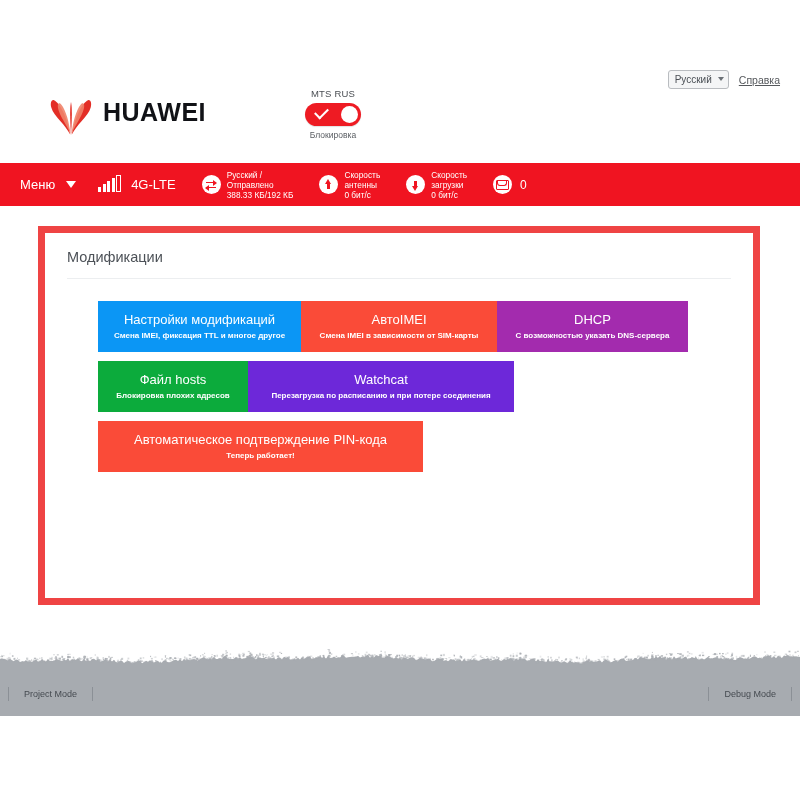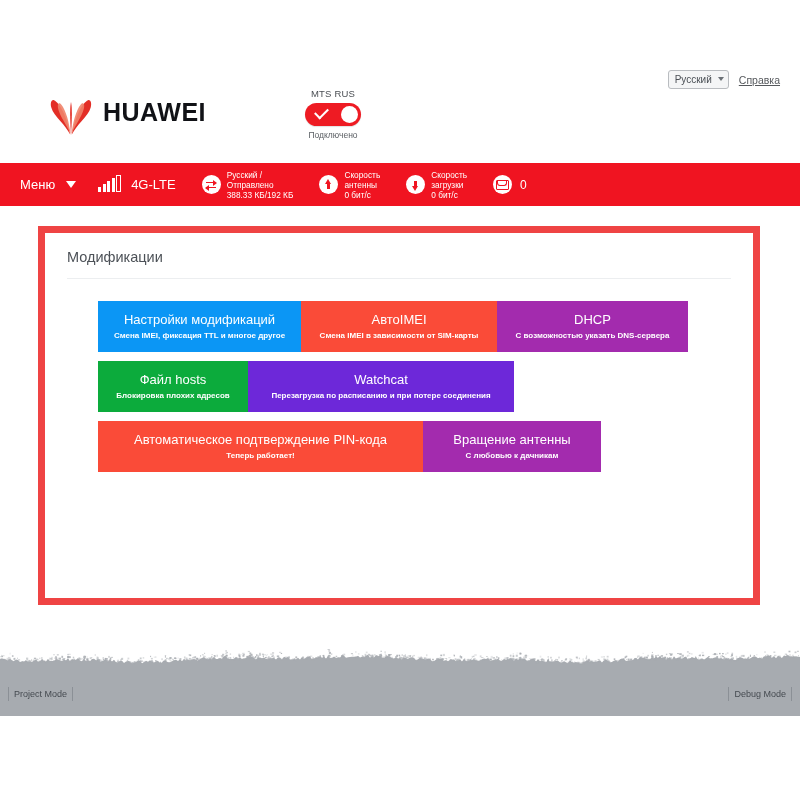--- a/index.html
+++ b/index.html
@@ -321,21 +321,21 @@
     left: 0; top: 0;
     width: 800px; height: 75px;
   }
   .footer-label {
     position: absolute;
     top: 46px;
     font-size: 9px;
     color: #454a50;
     border-left: 1px solid #8b9096;
     border-right: 1px solid #8b9096;
-    padding: 1px 5px;
+    padding: 1px 15px;
     line-height: 12px;
   }
   .footer-label.left  { left: 8px; }
   .footer-label.right { right: 8px; }
 </style>
 </head>
 <body>
 
 <div class="header">
 
@@ -363,21 +363,21 @@
     </span>
     <span class="logo-word">HUAWEI</span>
   </div>
 
   <div class="conn">
     <div class="conn-net">MTS RUS</div>
     <div class="toggle">
       <span class="check"></span>
       <span class="knob"></span>
     </div>
-    <div class="conn-state">Подключено</div>
+    <div class="conn-state">Блокировка</div>
   </div>
 </div>
 
 <div class="redbar">
 
   <div class="menu-btn">
     <span class="menu-label">Меню</span>
     <span class="menu-caret"></span>
   </div>
 
@@ -461,24 +461,20 @@
         </div>
         <div class="tile" style="background: #6d28d9; width: 266px;">
           <div class="tile-title">Watchcat</div>
           <div class="tile-sub">Перезагрузка по расписанию и при потере соединения</div>
         </div>
       </div>
       <div class="tile-row">
         <div class="tile" style="background: rgb(250, 75, 56); width: 325px;">
           <div class="tile-title">Автоматическое подтверждение PIN-кода</div>
           <div class="tile-sub">Теперь работает!</div>
-        </div>
-        <div class="tile" style="background: rgb(163, 43, 174); width: 178px;">
-          <div class="tile-title">Вращение антенны</div>
-          <div class="tile-sub">С любовью к дачникам</div>
         </div>
       </div>
     </div>
 </div>
 
 <div class="footer">
   <svg class="footer-fill" id="footer-svg" viewBox="0 0 800 75" preserveAspectRatio="none">
       <path d="M0,75 L0,18.19 L0,18.19 L2,17.58 L4,18.07 L6,18.57 L8,19.48 L10,17.87 L12,19.15 L14,20.17 L16,18.57 L18,19.10 L20,21.06 L22,20.27 L24,20.58 L26,19.22 L28,20.74 L30,20.54 L32,20.93 L34,19.85 L36,18.37 L38,20.87 L40,19.89 L42,18.42 L44,19.72 L46,20.48 L48,18.37 L50,19.95 L52,19.95 L54,19.98 L56,18.08 L58,18.58 L60,19.28 L62,20.08 L64,18.77 L66,19.40 L68,17.04 L70,20.34 L72,18.62 L74,18.83 L76,18.65 L78,17.02 L80,19.55 L82,20.17 L84,17.32 L86,20.26 L88,18.90 L90,20.21 L92,17.89 L94,17.75 L96,19.13 L98,18.77 L100,20.25 L102,20.45 L104,19.17 L106,18.14 L108,20.39 L110,18.38 L112,20.56 L114,18.84 L116,21.29 L118,21.25 L120,19.69 L122,19.83 L124,22.00 L126,20.44 L128,20.11 L130,20.99 L132,22.21 L134,21.59 L136,20.91 L138,20.16 L140,19.67 L142,22.27 L144,21.52 L146,19.70 L148,20.81 L150,19.23 L152,20.51 L154,21.54 L156,20.30 L158,20.02 L160,21.68 L162,21.46 L164,19.32 L166,20.11 L168,21.32 L170,21.28 L172,20.17 L174,19.35 L176,18.75 L178,20.04 L180,18.17 L182,20.34 L184,17.71 L186,19.41 L188,18.44 L190,19.16 L192,18.49 L194,17.96 L196,18.76 L198,19.59 L200,18.09 L202,16.91 L204,16.11 L206,17.76 L208,18.58 L210,17.48 L212,18.40 L214,15.79 L216,18.08 L218,18.04 L220,17.10 L222,17.78 L224,15.13 L226,15.04 L228,18.11 L230,18.01 L232,18.10 L234,17.92 L236,15.81 L238,17.62 L240,16.54 L242,17.99 L244,17.56 L246,17.05 L248,15.03 L250,16.30 L252,15.70 L254,17.10 L256,18.54 L258,16.60 L260,16.43 L262,17.29 L264,16.42 L266,17.81 L268,18.20 L270,17.30 L272,17.19 L274,17.12 L276,18.62 L278,16.21 L280,16.60 L282,18.44 L284,15.78 L286,16.87 L288,15.95 L290,18.46 L292,18.31 L294,18.18 L296,18.53 L298,16.70 L300,18.47 L302,15.89 L304,18.07 L306,16.91 L308,15.85 L310,15.42 L312,18.27 L314,17.29 L316,17.11 L318,16.60 L320,15.03 L322,17.00 L324,15.29 L326,17.92 L328,14.50 L330,16.81 L332,17.08 L334,15.85 L336,17.00 L338,16.81 L340,16.60 L342,14.51 L344,14.82 L346,16.83 L348,16.29 L350,16.08 L352,15.79 L354,15.81 L356,16.03 L358,14.84 L360,16.38 L362,15.73 L364,16.17 L366,14.67 L368,13.64 L370,16.83 L372,14.95 L374,16.53 L376,14.20 L378,15.29 L380,14.30 L382,16.50 L384,16.76 L386,15.41 L388,15.08 L390,15.63 L392,16.99 L394,17.57 L396,16.11 L398,17.39 L400,17.12 L402,18.39 L404,16.65 L406,17.07 L408,18.02 L410,16.51 L412,16.35 L414,17.17 L416,19.23 L418,18.15 L420,17.03 L422,17.51 L424,17.99 L426,18.79 L428,17.39 L430,17.85 L432,20.23 L434,20.03 L436,18.73 L438,18.02 L440,17.84 L442,17.64 L444,19.89 L446,18.89 L448,20.17 L450,18.84 L452,19.07 L454,18.48 L456,20.17 L458,19.99 L460,18.18 L462,20.57 L464,17.72 L466,20.37 L468,20.27 L470,19.45 L472,19.05 L474,17.94 L476,19.61 L478,19.65 L480,19.54 L482,18.39 L484,17.61 L486,17.98 L488,17.21 L490,19.42 L492,19.55 L494,18.96 L496,19.21 L498,17.70 L500,19.55 L502,20.06 L504,17.98 L506,18.65 L508,18.55 L510,17.02 L512,17.82 L514,19.73 L516,17.17 L518,18.75 L520,17.52 L522,18.16 L524,17.74 L526,19.02 L528,20.29 L530,18.85 L532,17.73 L534,18.02 L536,20.56 L538,18.12 L540,20.29 L542,18.96 L544,20.40 L546,21.13 L548,18.84 L550,20.65 L552,20.40 L554,20.21 L556,20.07 L558,19.66 L560,21.37 L562,21.52 L564,20.34 L566,21.18 L568,22.18 L570,19.36 L572,21.24 L574,21.53 L576,21.09 L578,21.80 L580,22.56 L582,22.42 L584,21.59 L586,19.73 L588,19.30 L590,20.76 L592,20.58 L594,20.86 L596,20.71 L598,19.92 L600,19.24 L602,21.39 L604,19.51 L606,18.39 L608,20.07 L610,21.20 L612,21.12 L614,19.68 L616,19.12 L618,20.66 L620,18.14 L622,17.40 L624,18.10 L626,19.92 L628,19.71 L630,19.39 L632,19.31 L634,18.26 L636,16.75 L638,18.56 L640,16.05 L642,16.73 L644,16.87 L646,17.69 L648,18.26 L650,18.23 L652,16.18 L654,17.54 L656,15.49 L658,16.95 L660,15.35 L662,17.27 L664,16.03 L666,18.49 L668,17.30 L670,16.72 L672,18.44 L674,15.17 L676,17.76 L678,16.59 L680,16.88 L682,17.81 L684,16.50 L686,15.61 L688,18.43 L690,17.27 L692,16.56 L694,16.92 L696,16.46 L698,18.15 L700,18.39 L702,17.16 L704,18.72 L706,17.16 L708,15.81 L710,17.47 L712,17.51 L714,16.78 L716,16.31 L718,17.36 L720,17.54 L722,17.68 L724,18.39 L726,17.31 L728,17.97 L730,18.48 L732,17.30 L734,18.92 L736,18.97 L738,17.09 L740,16.64 L742,16.69 L744,17.63 L746,17.43 L748,18.37 L750,17.40 L752,16.33 L754,15.31 L756,15.70 L758,17.18 L760,16.51 L762,17.70 L764,15.24 L766,15.53 L768,14.35 L770,14.85 L772,17.05 L774,14.89 L776,17.13 L778,14.75 L780,15.83 L782,16.90 L784,14.49 L786,14.90 L788,14.03 L790,15.44 L792,15.75 L794,15.79 L796,15.25 L798,15.83 L800,15.97 L800,75 Z" fill="#a7abb0"></path>
       <rect x="208.0" y="18.5" width="2.2" height="2.0" fill="#a7abb0" opacity="0.89"></rect>
       <rect x="634.0" y="17.3" width="2.2" height="1.0" fill="#a7abb0" opacity="0.85"></rect>

